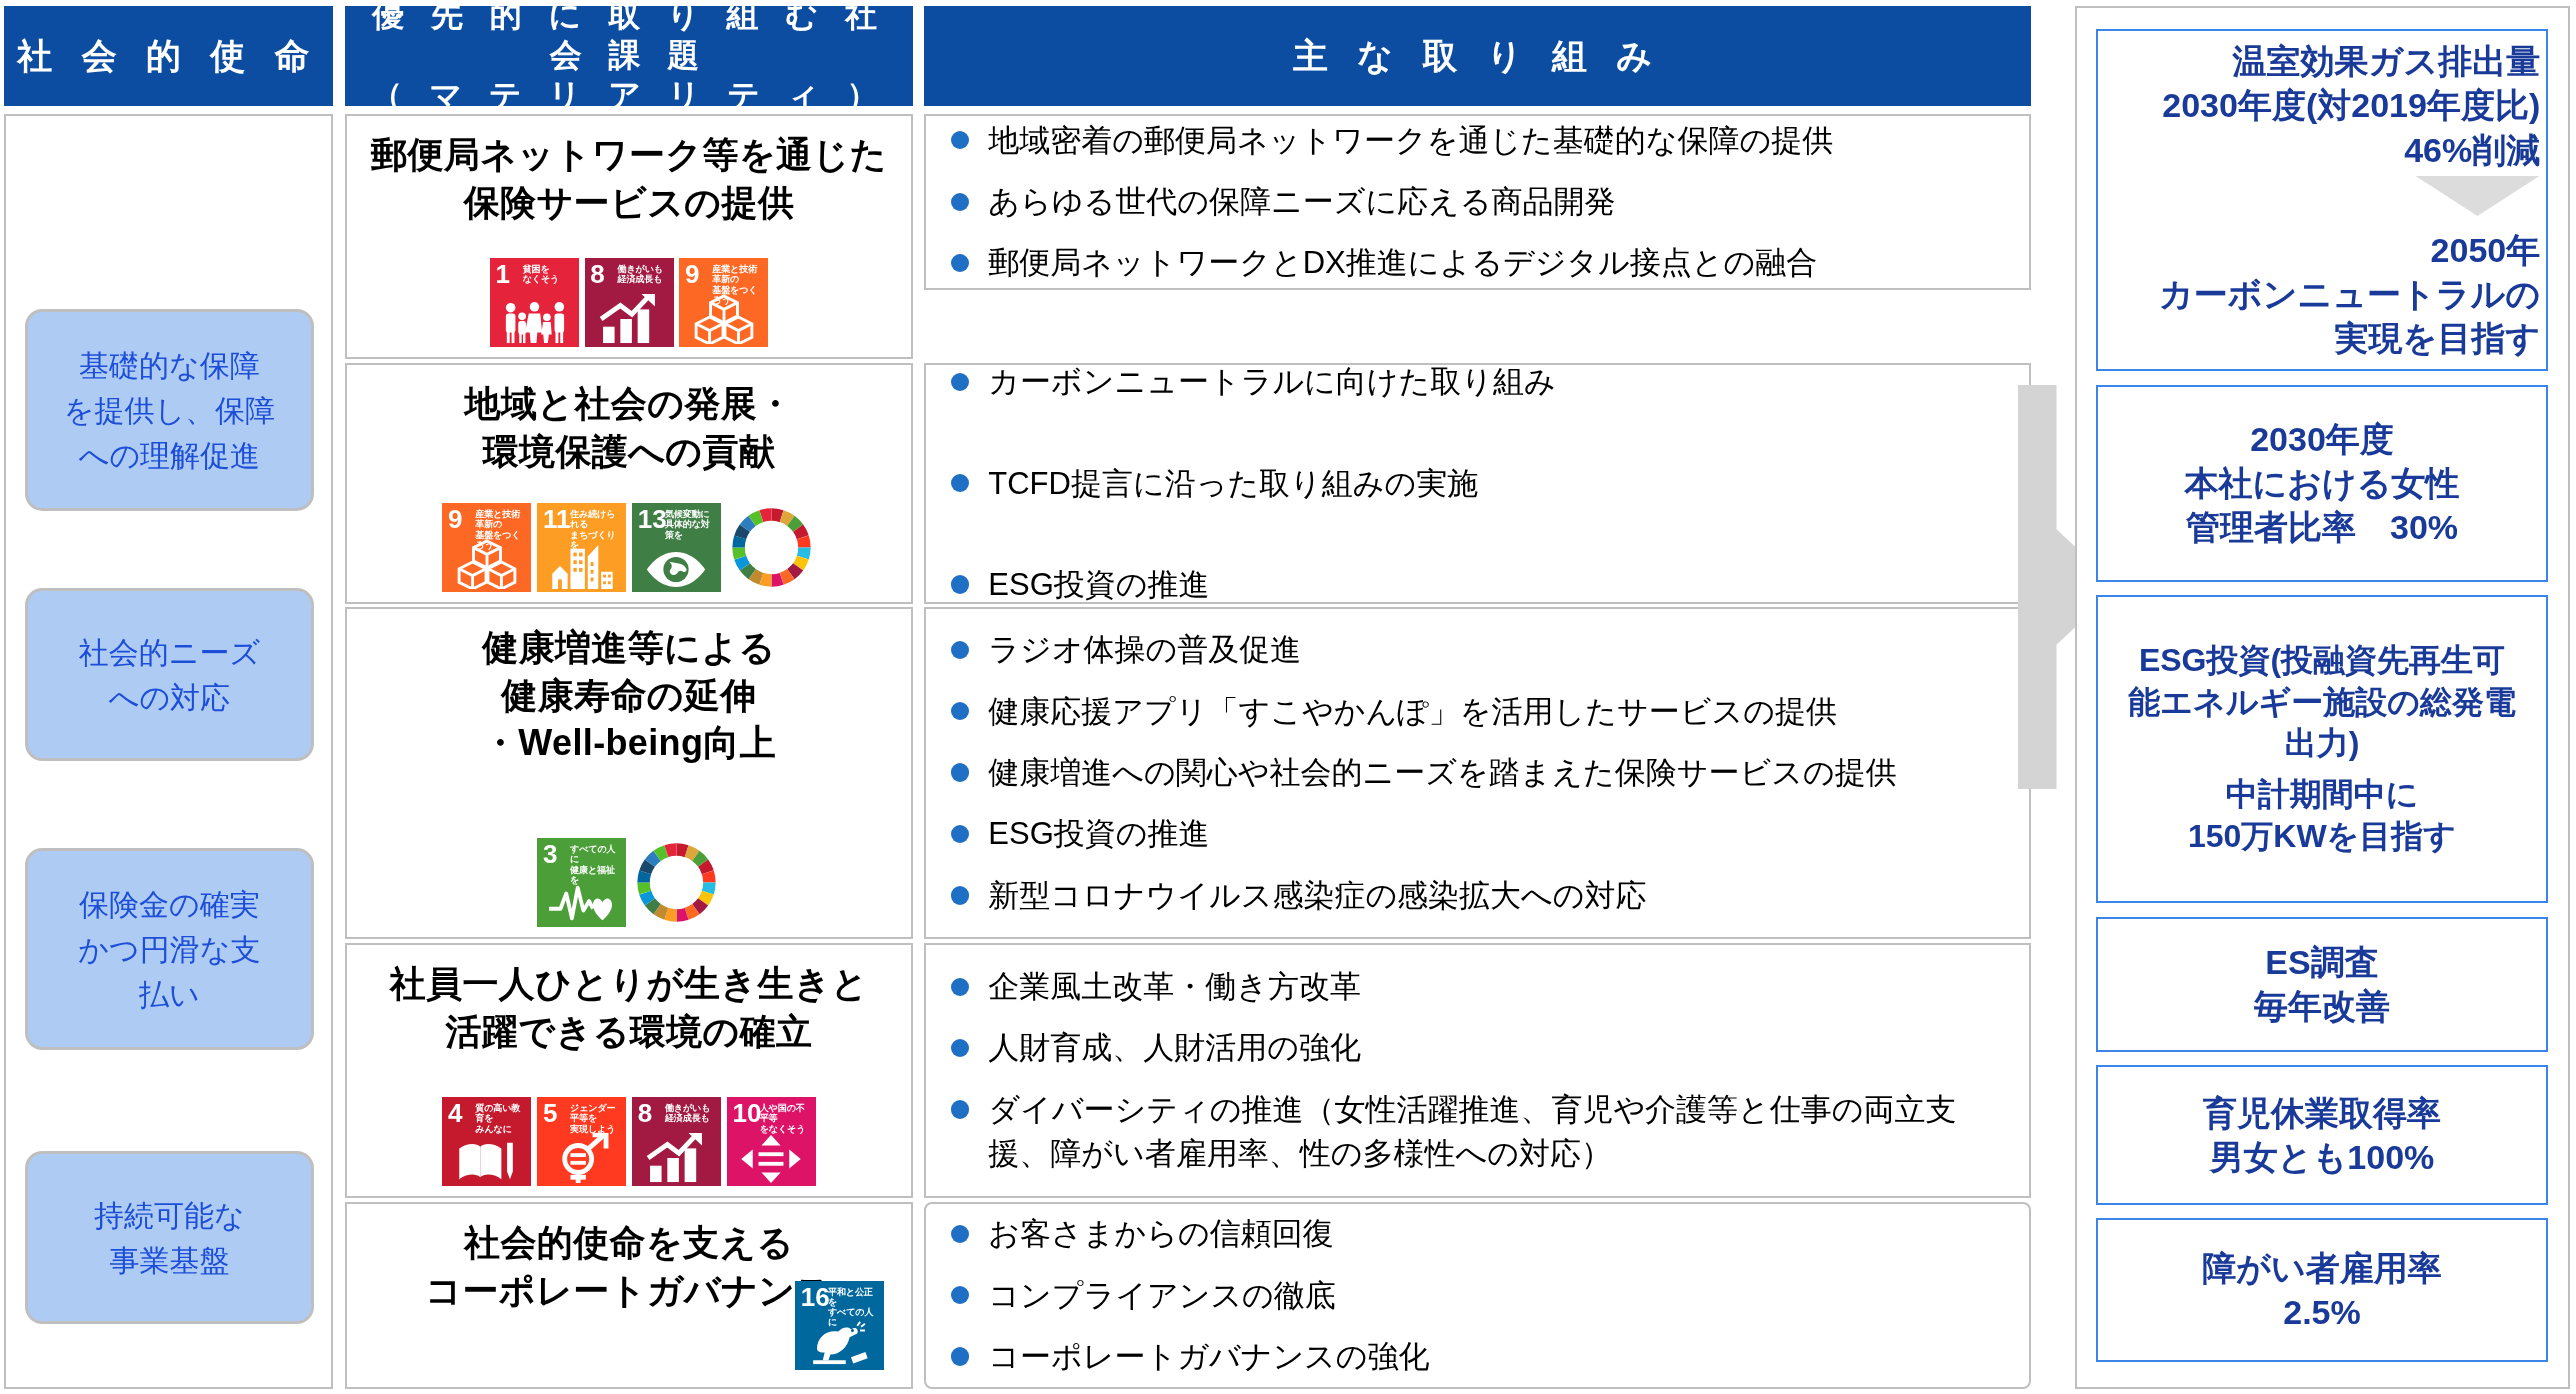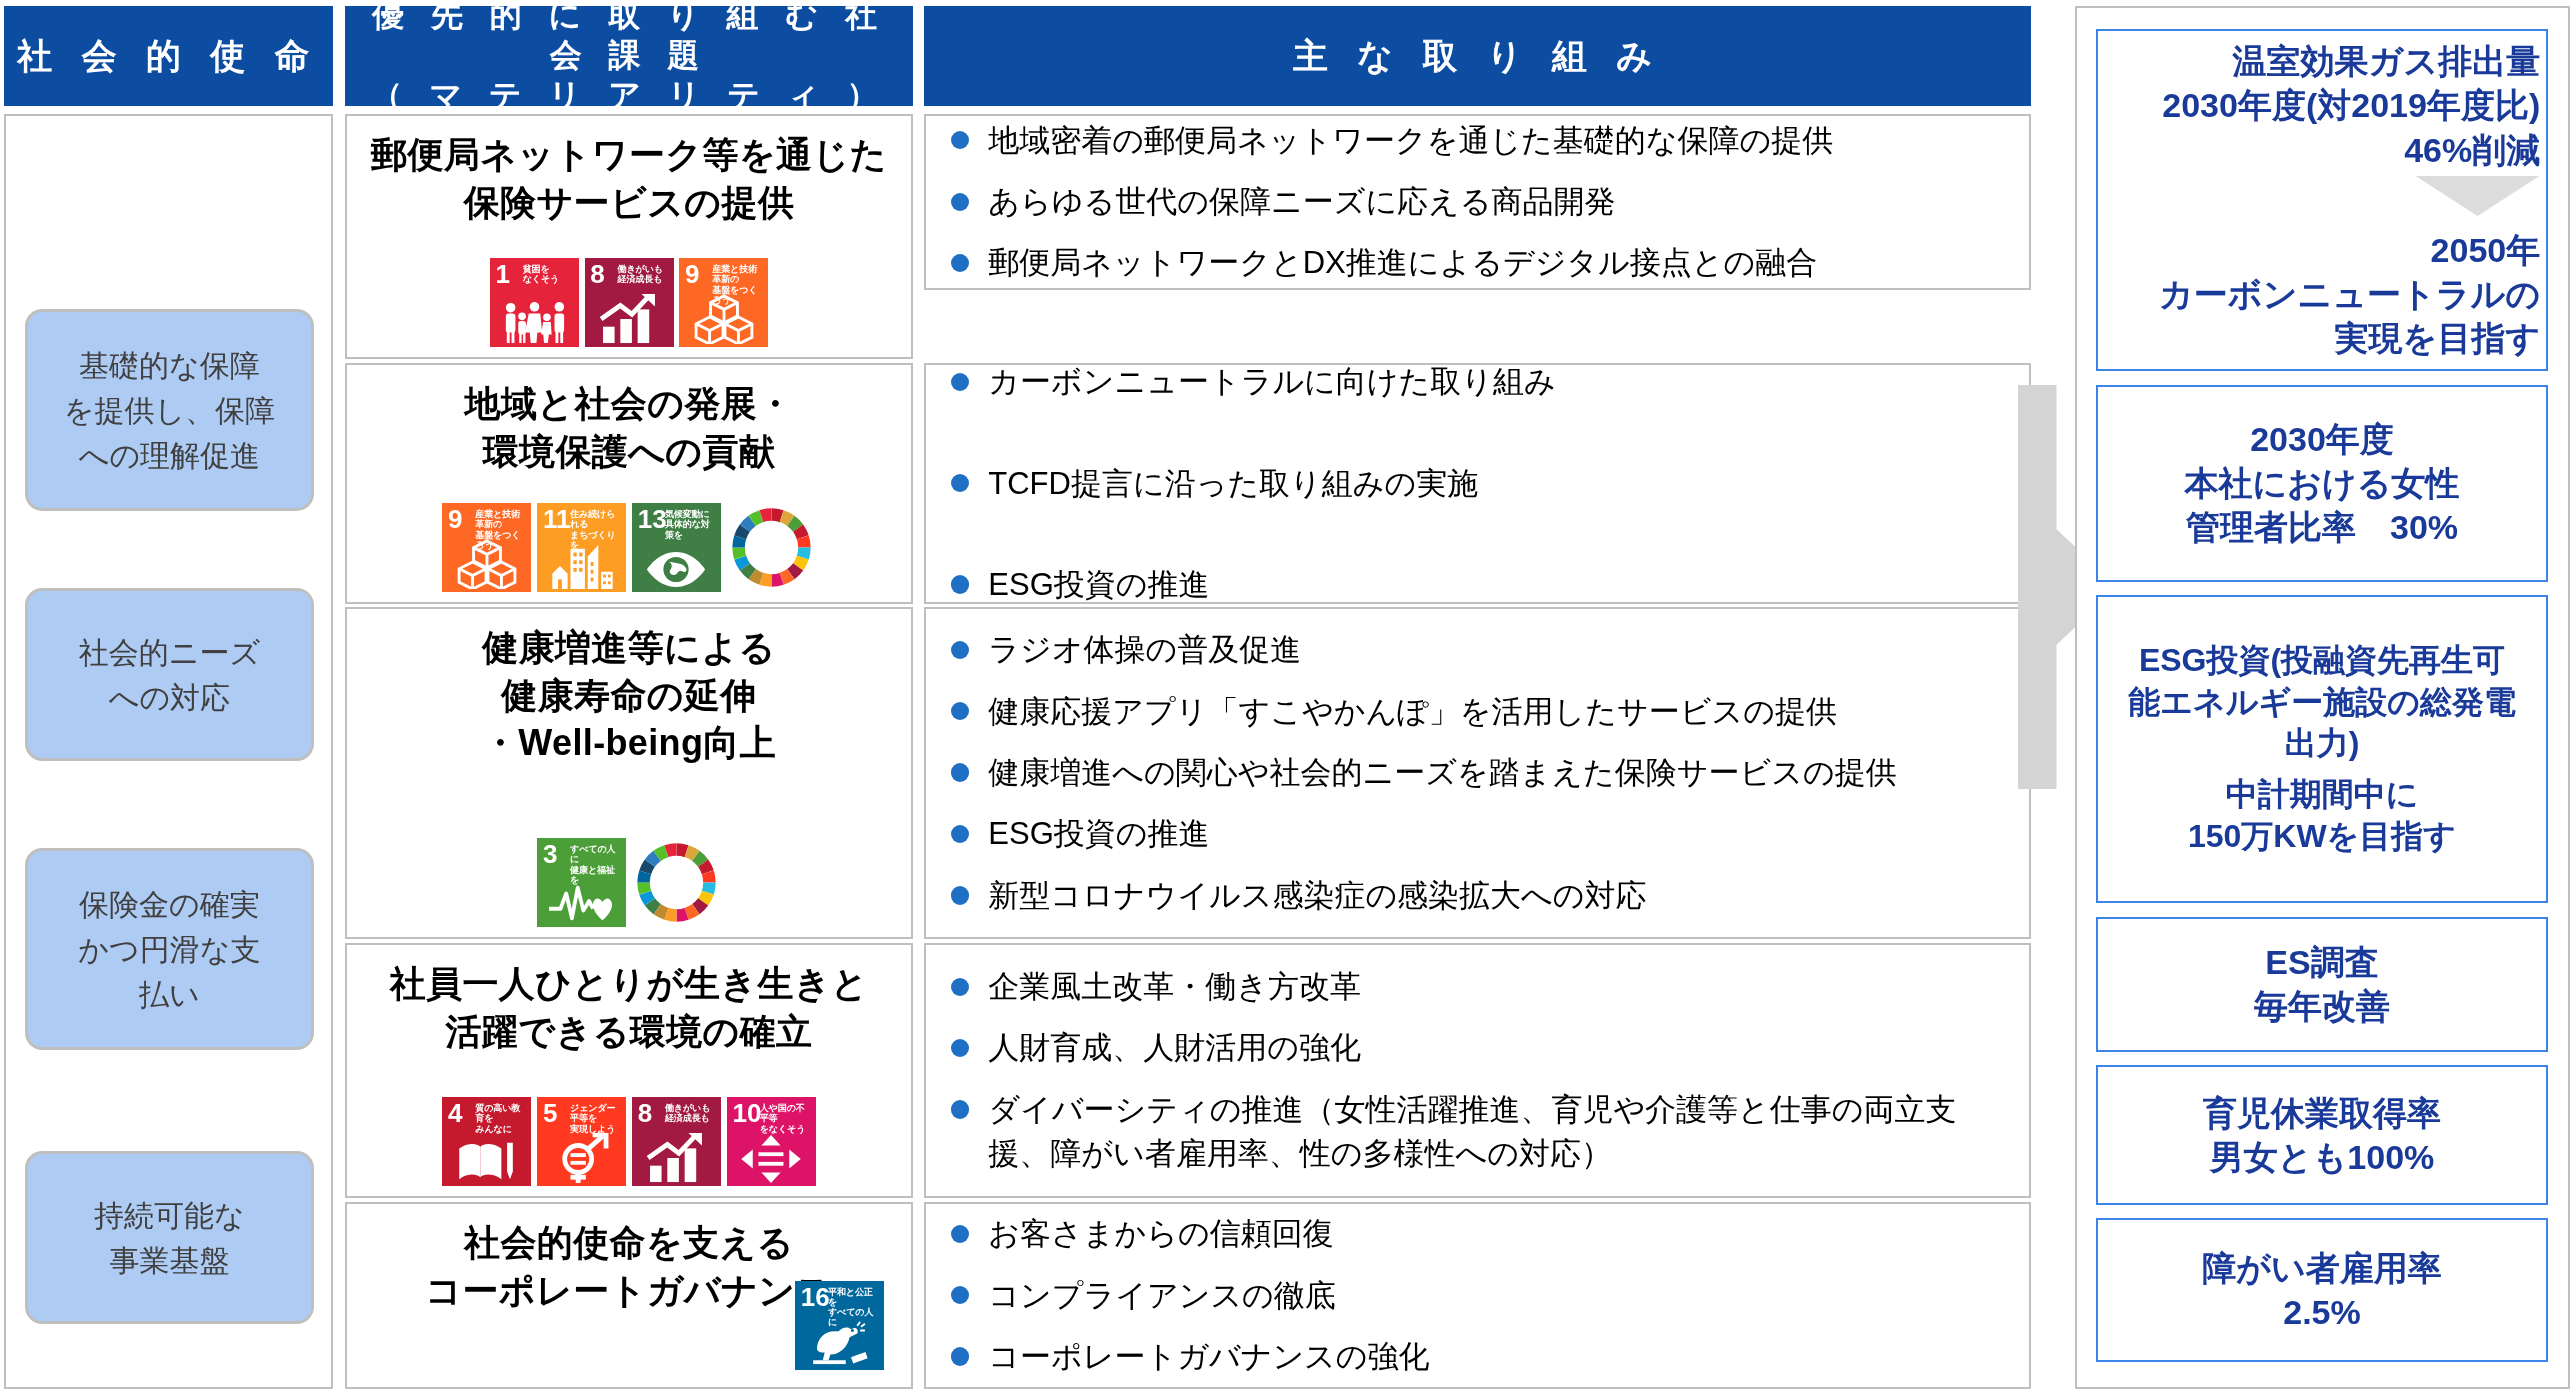--- a/index.html
+++ b/index.html
@@ -35,21 +35,21 @@
     left: 3.9px; top: 114px; width: 329px; height: 1275px;
     border: 2.9px solid #bfbfbf;
     background: #ffffff;
   }
   .mission-box {
     position: absolute;
     left: 19px; width: 289px;
     background: #aecbf4;
     border: 3.9px solid #bfbfbf;
     border-radius: 17.3px;
-    color: #404040;
+    color: #1d4ed8;
     font-size: 30px;
     line-height: 1.5;
     text-align: center;
     display: flex; align-items: center; justify-content: center;
     padding: 3.9px 7.7px;
   }
   #mission-0 { top: 193px;  height: 202px; }
   #mission-1 { top: 472px;  height: 173px; }
   #mission-2 { top: 732px;  height: 202px; }
   #mission-3 { top: 1035px; height: 173px; }
@@ -104,21 +104,21 @@
   
   #mat-0 { top: 114px; height: 245px; }
   #act-0 { top: 114px; height: 176px; }
   #mat-1 { top: 363px; height: 241px; }
   #act-1 { top: 363px; height: 241px; gap: 40px; }
   #mat-2 { top: 607px; height: 332px; }
   #act-2 { top: 607px; height: 332px; }
   #mat-3 { top: 943px; height: 255px; }
   #act-3 { top: 943px; height: 255px; }
   #mat-4 { top: 1202px; height: 187px; }
-  #act-4 { top: 1202px; height: 187px; }
+  #act-4 { top: 1202px; height: 187px; border-radius: 8px; }
 
   
   .sdg {
     position: relative;
     width: 89px; height: 89px;
     color: #ffffff;
     overflow: hidden;
     flex: 0 0 auto;
   }
   .sdg .num {

